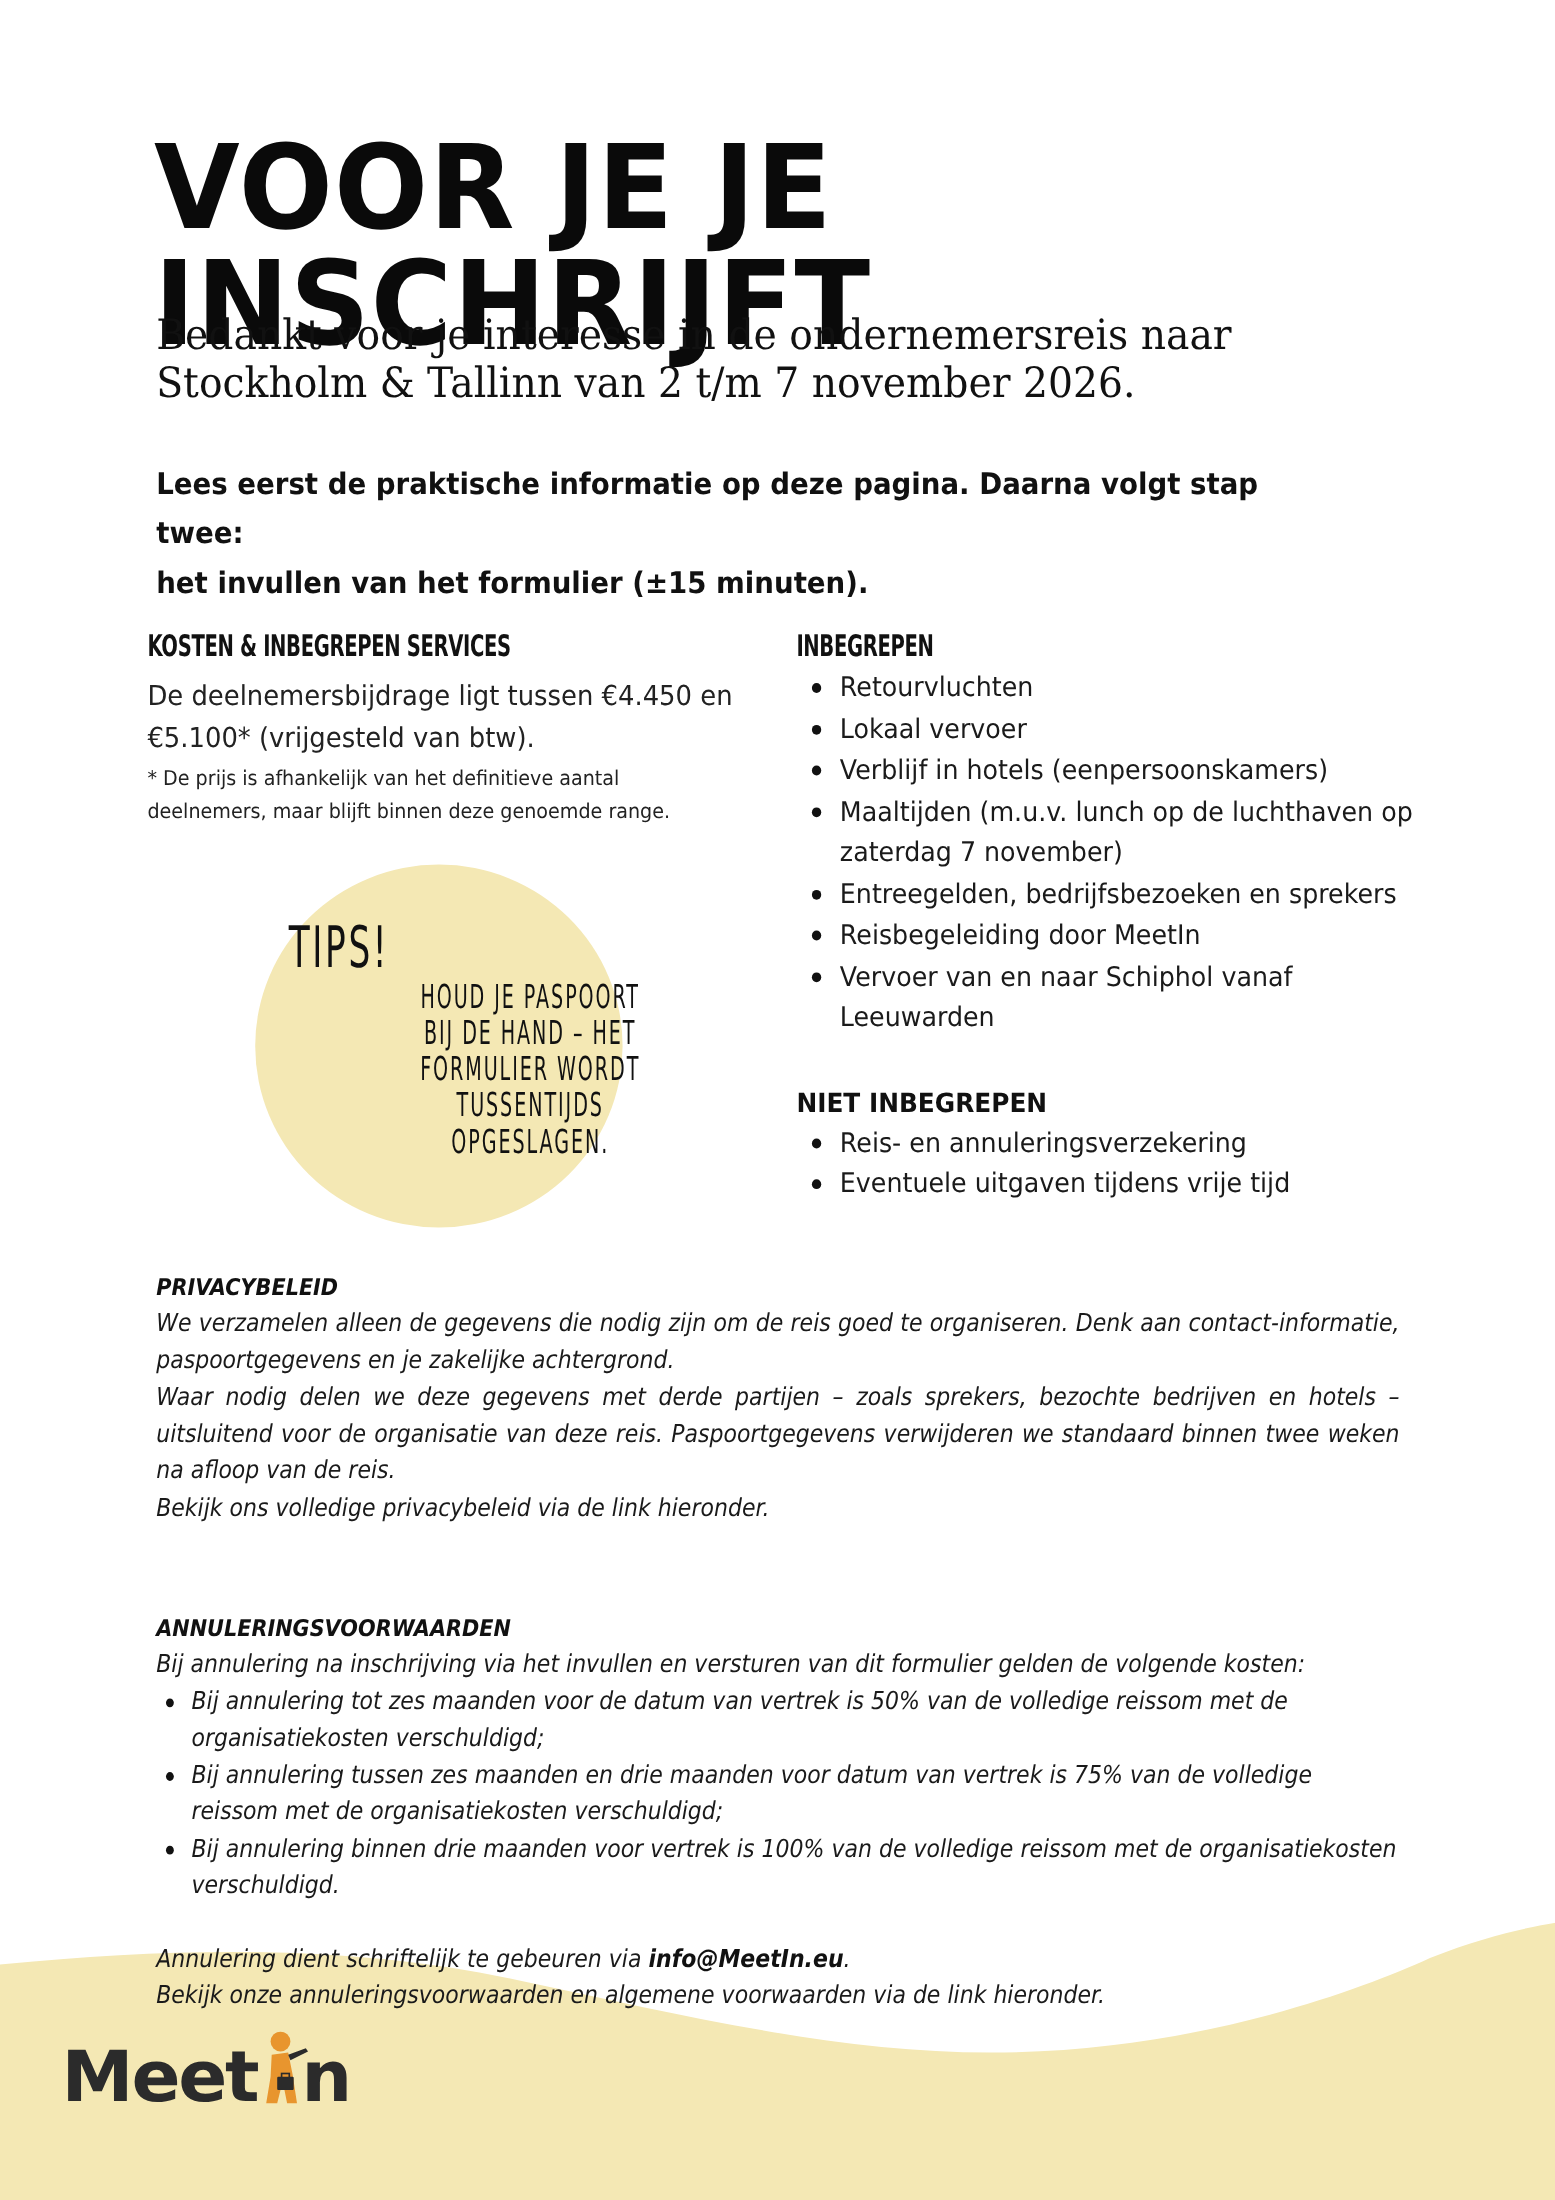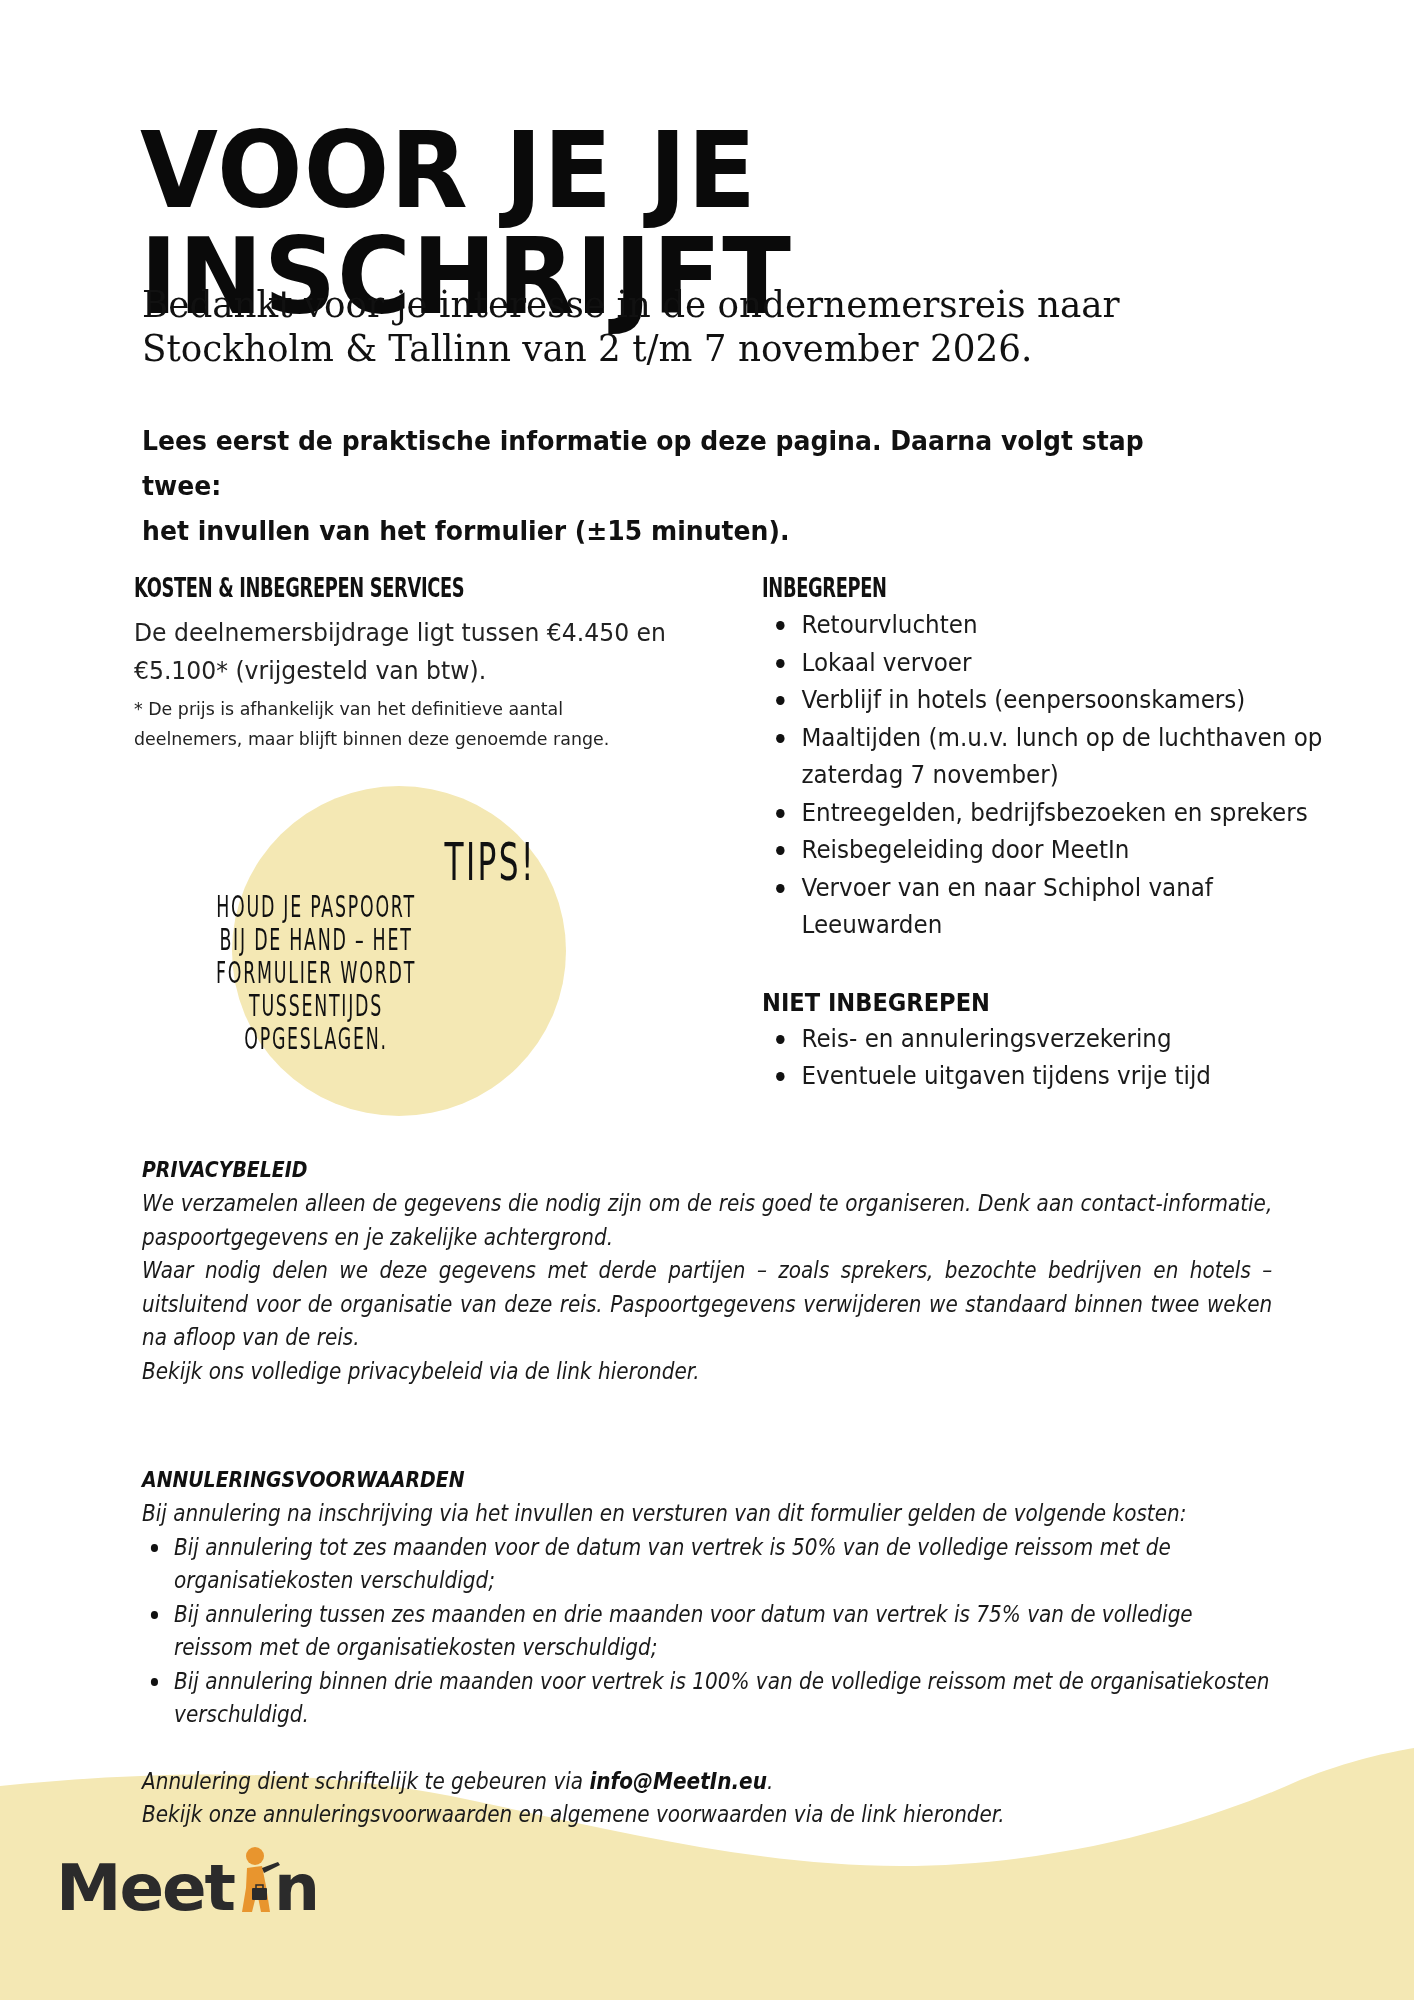--- a/index.html
+++ b/index.html
@@ -22,40 +22,40 @@
     transform: scaleX(0.94); transform-origin: left top;
   }
   .intro {
     position: absolute; left: 142px; top: 418px; width: 1160px; margin: 0;
     font-family: "DejaVu Sans", sans-serif; font-weight: bold;
     font-size: 27px; line-height: 45px; color: #111;
     transform: scaleX(0.93); transform-origin: left top;
   }
 
   .col-left { position: absolute; left: 134px; top: 570px; width: 560px; }
-  .col-right { position: absolute; left: 762px; top: 570px; width: 560px; }
+  .col-right { position: absolute; left: 724px; top: 570px; width: 560px; }
 
   .condensed-head {
     margin: 0; font-family: "DejaVu Sans", sans-serif; font-weight: bold;
     font-size: 27px; line-height: 36px; letter-spacing: -0.5px; color: #111;
     transform: scaleX(0.66); transform-origin: left top; white-space: nowrap;
   }
   .price {
     margin: 8px 0 0 0; font-size: 25px; line-height: 38px; color: #222;
     font-family: "DejaVu Sans", sans-serif; transform: scaleX(0.94); transform-origin: left top; width: 600px;
   }
   .footnote {
     margin: 4px 0 0 0; font-size: 18.5px; line-height: 30px; color: #222;
     font-family: "DejaVu Sans", sans-serif; transform: scaleX(0.94); transform-origin: left top; width: 600px;
   }
 
   .tips-circle {
     position: absolute; left: 232px; top: 786px; width: 334px; height: 330px;
     border-radius: 50%; background: #f4e8b4;
-    display: flex; flex-direction: column; align-items: flex-end; justify-content: center;
+    display: flex; flex-direction: column; align-items: flex-start; justify-content: center;
     text-align: center; z-index: 1;
   }
   .tips-title {
     font-family: "DejaVu Sans", sans-serif; font-size: 52px; line-height: 56px; color: #111;
     letter-spacing: 4px; transform: scaleX(0.6); margin-top: -14px;
   }
   .tips-body {
     font-family: "DejaVu Sans", sans-serif; font-size: 30px; line-height: 33px; color: #111;
     letter-spacing: 3px; transform: scaleX(0.58); width: 500px;
   }

